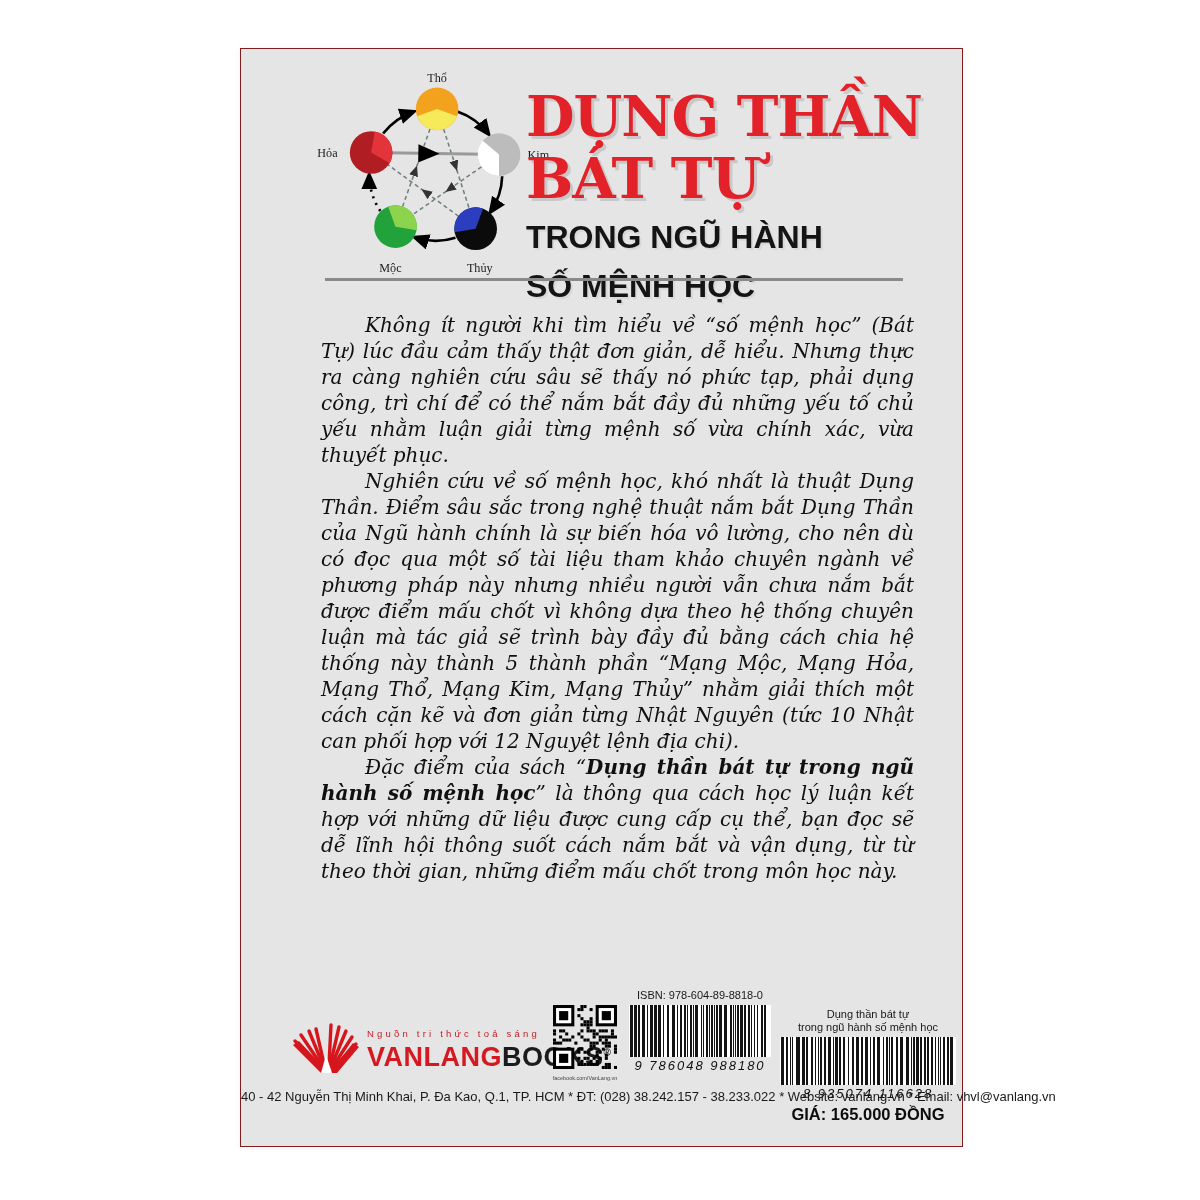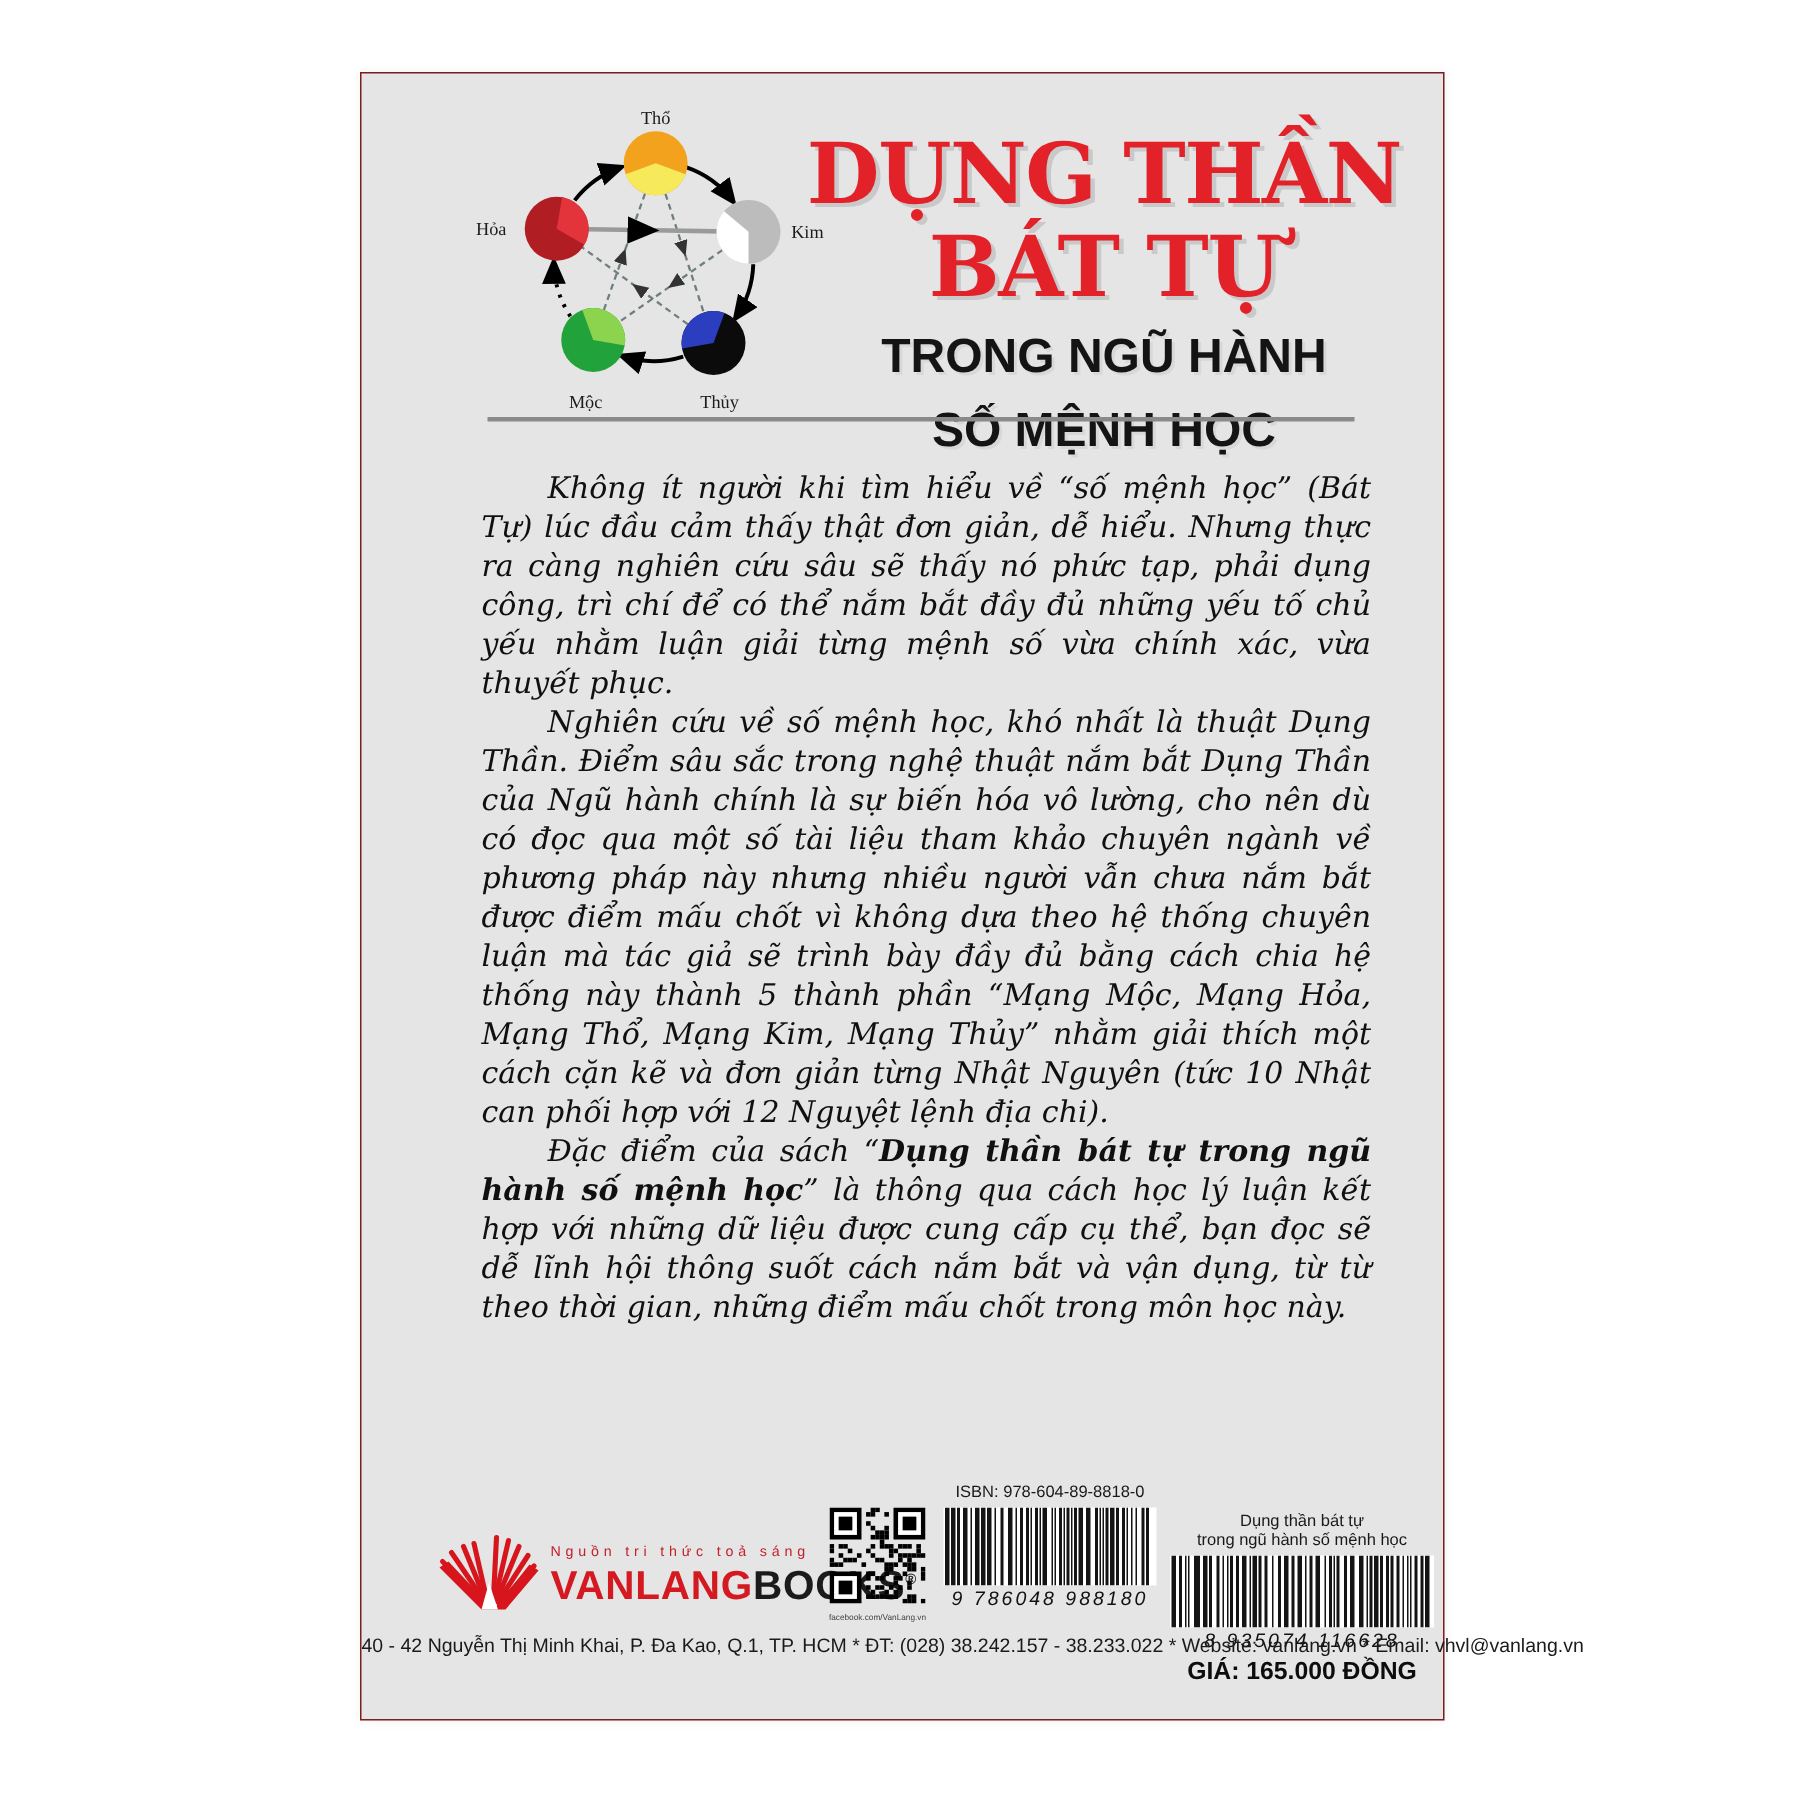--- a/index.html
+++ b/index.html
@@ -4,21 +4,21 @@
 <style>
   html,body{margin:0;padding:0;background:#ffffff;}
   body{width:1200px;height:1200px;position:relative;font-family:"Liberation Sans",sans-serif;overflow:hidden;}
 
   .page{position:absolute;left:240px;top:48px;width:721px;height:1097px;background:#e5e5e5;
         border:1px solid #7f1d1d;box-shadow:0 0 8px rgba(0,0,0,0.05);}
 
   
   .diagram{position:absolute;left:55px;top:20px;width:268px;height:228px;}
   .diagram text{font-family:"Liberation Serif",serif;font-size:12px;fill:#1c1c1c;}
-  .title-block{position:absolute;right:28px;top:36px;text-align:center;}
+  .title-block{position:absolute;right:40px;top:36px;text-align:left;}
   .title-line{font-family:"DejaVu Serif",serif;font-weight:bold;color:#E32128;
               font-size:56px;line-height:62px;letter-spacing:-1px;white-space:nowrap;
               text-shadow:3px 3px 0 #c9c9c9;}
   .subtitle{margin-top:10px;font-weight:900;color:#141414;font-size:32px;line-height:37px;
             letter-spacing:0px;white-space:nowrap;text-shadow:2px 2px 0 #d8d8d8;}
   .separator{position:absolute;top:229px;left:84px;width:578px;height:3px;background:#8a8a8a;}
 
   
   .body-text{position:absolute;top:263px;left:80px;width:593px;color:#101010;
              font-family:"DejaVu Serif",serif;font-style:italic;font-size:20px;

